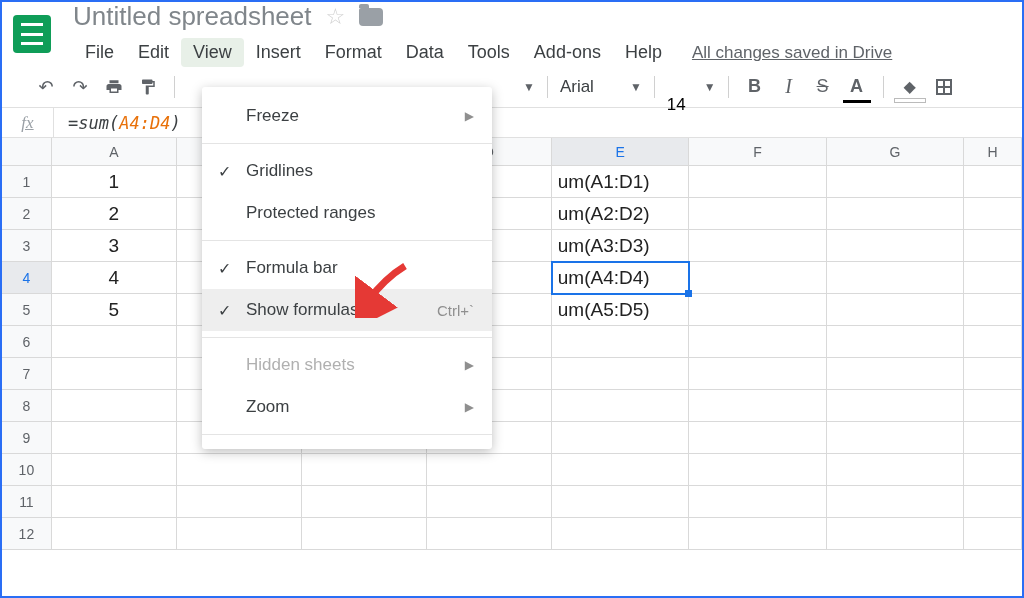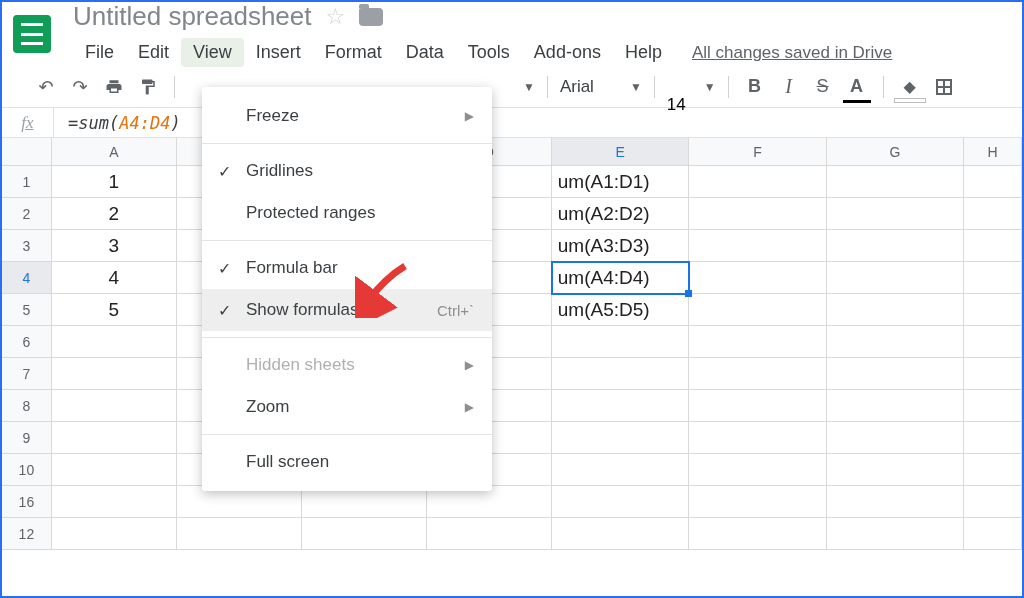--- a/index.html
+++ b/index.html
@@ -276,21 +276,21 @@
       <div class="cell colA"></div>
       <div class="cell colB"></div>
       <div class="cell colC"></div>
       <div class="cell colD"></div>
       <div class="cell colE"></div>
       <div class="cell colF"></div>
       <div class="cell colG"></div>
       <div class="cell colH"></div>
     </div>
     <div class="row">
-      <div class="rowhdr">16</div>
+      <div class="rowhdr">11</div>
       <div class="cell colA"></div>
       <div class="cell colB"></div>
       <div class="cell colC"></div>
       <div class="cell colD"></div>
       <div class="cell colE"></div>
       <div class="cell colF"></div>
       <div class="cell colG"></div>
       <div class="cell colH"></div>
     </div>
     <div class="row">
@@ -332,23 +332,20 @@
   <div class="dd-sep"></div>
   <div class="dd-item disabled">
     <span>Hidden sheets</span>
     <span class="submenu-caret">▶</span>
   </div>
   <div class="dd-item">
     <span>Zoom</span>
     <span class="submenu-caret">▶</span>
   </div>
   <div class="dd-sep"></div>
-  <div class="dd-item">
-    <span>Full screen</span>
-  </div>
 </div>
 
 <div class="arrow">
   <svg width="60" height="60">
     <defs>
       <marker id="ah" markerWidth="8" markerHeight="8" refX="2" refY="4" orient="auto">
         <path d="M0,0 L8,4 L0,8 Z" fill="#e53935"></path>
       </marker>
     </defs>
     <path d="M50 8 Q30 20 12 44" stroke="#e53935" stroke-width="7" fill="none" marker-end="url(#ah)"></path>

